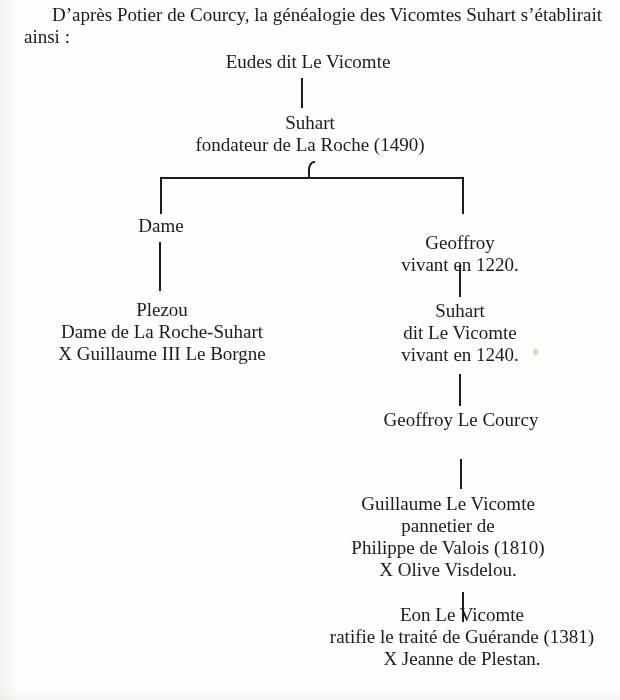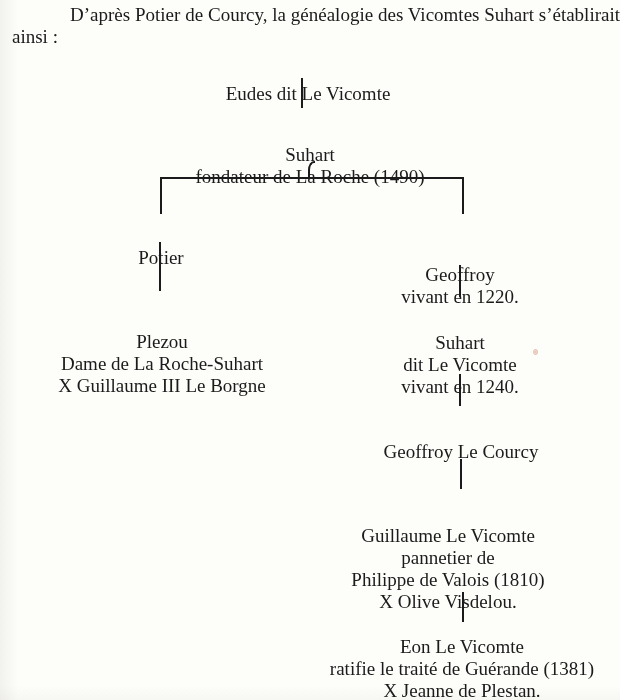--- a/index.html
+++ b/index.html
@@ -22,32 +22,30 @@
       var(--paper);
     font-size:19px;
     line-height:22px;
   }
   
   .intro-line1{
     position:absolute;left:52px;top:4px;width:550px;
     text-align:justify;
     text-align-last:justify;
     white-space:normal;
-    margin-left:18px;
   }
   .intro-line2{
-    position:absolute;left:12px;top:26px;
+    position:absolute;left:24px;top:26px;
   }
   
   .node{
     position:absolute;
     transform:translateX(-50%);
     text-align:center;
     white-space:nowrap;
-    margin-top:32px;
   }
   
   .vline{
     position:absolute;
     width:2px;
     background:var(--ink);
   }
   .bracket{
     position:absolute;
     left:160px;top:177px;
@@ -107,21 +105,21 @@
   <div class="node" id="node-suhart">
     <div>Suhart</div>
     <div>fondateur de La Roche (1490)</div>
   </div>
 
   <div class="tick"></div>
 
   <div class="bracket"></div>
 
   <div class="node" id="node-eudes2">
-    <div>Potier</div>
+    <div>Dame</div>
   </div>
 
   <div class="vline" id="v-eudes-plezou"></div>
 
   <div class="node" id="node-plezou">
     <div>Plezou</div>
     <div>Dame de La Roche-Suhart</div>
     <div>X Guillaume III Le Borgne</div>
   </div>
 

